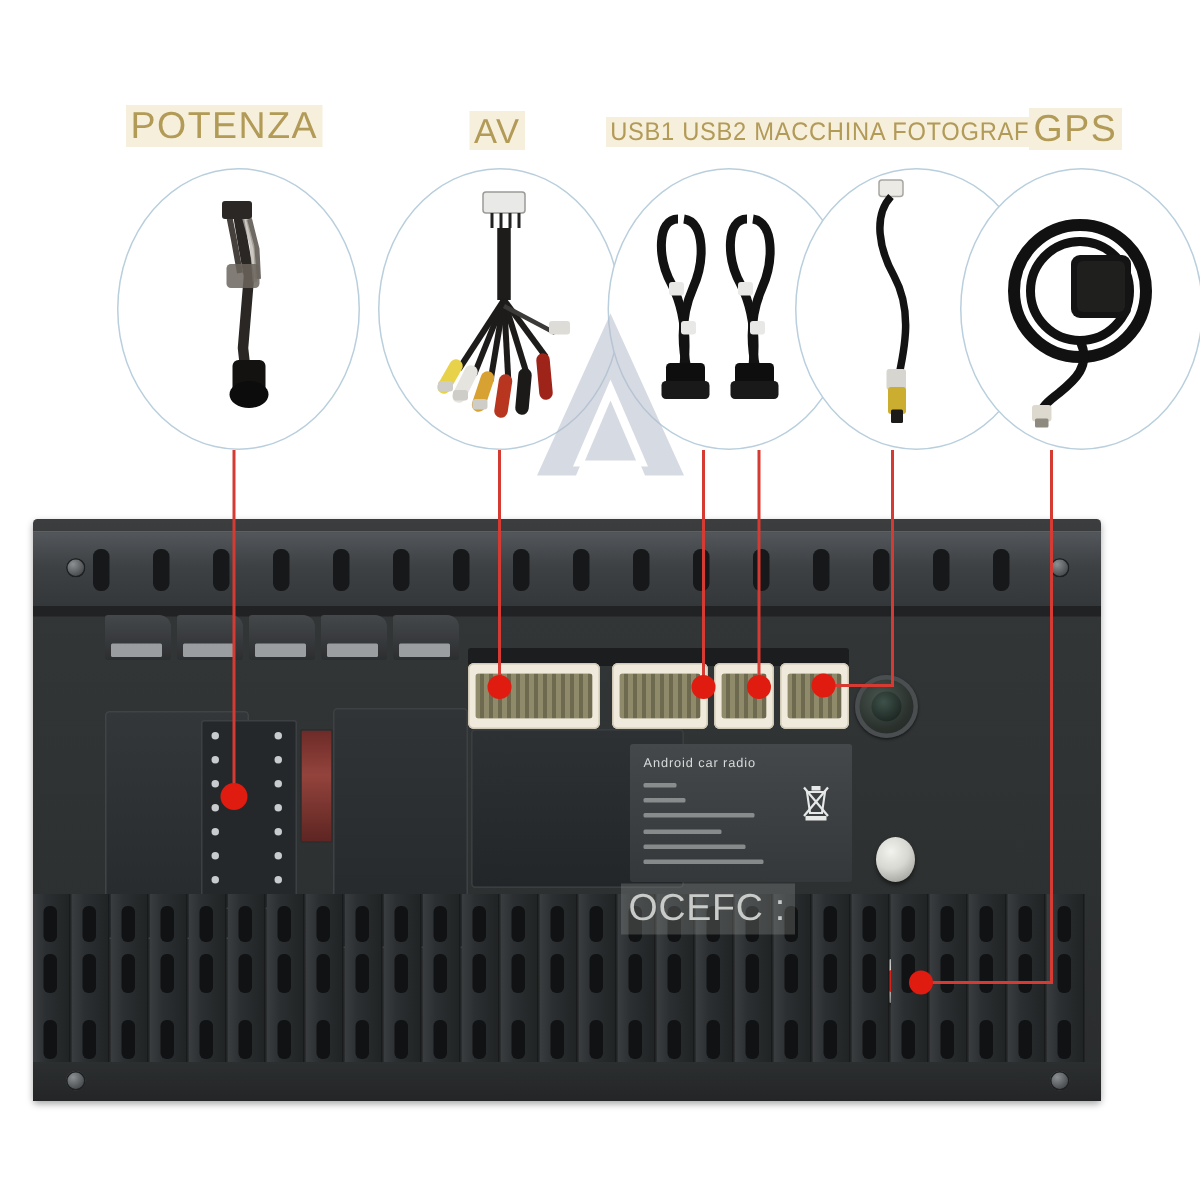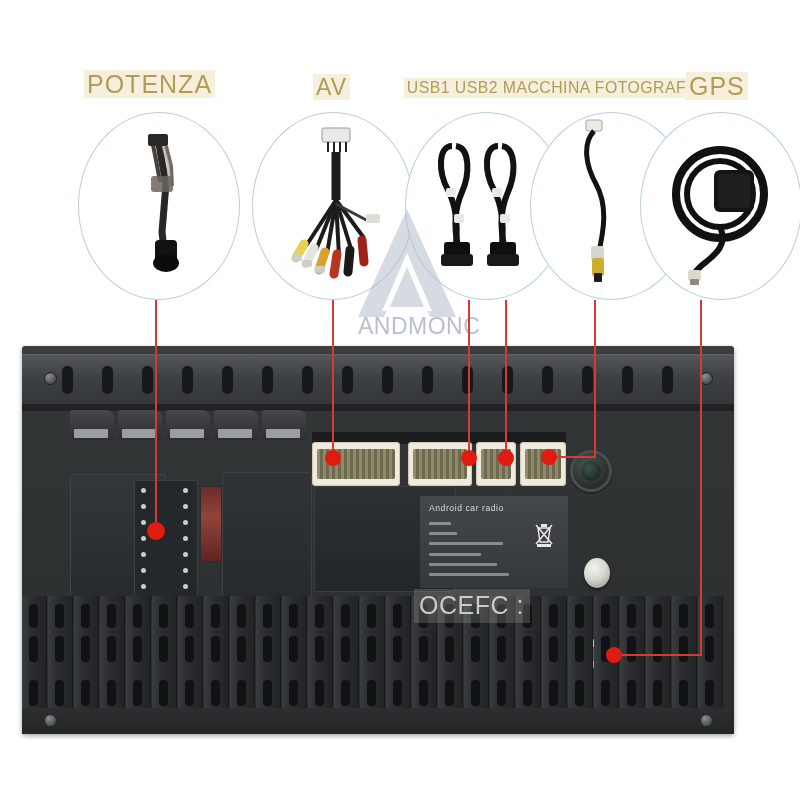--- a/index.html
+++ b/index.html
@@ -289,21 +289,20 @@
   <div class="lbl" id="lbl-potenza">POTENZA</div>
   <div class="lbl" id="lbl-av">AV</div>
   <div class="lbl" id="lbl-usb">USB1 USB2 MACCHINA FOTOGRAFICA</div>
   <div class="lbl" id="lbl-gps">GPS</div>
 
   <svg class="abs" id="wm-logo" viewBox="0 0 110 118">
     <path d="M55 4 L104 112 L78 112 L55 58 L32 112 L6 112 Z" fill="#b6bccb"></path>
     <path d="M55 48 L80 106 L30 106 Z" fill="#ffffff"></path>
     <path d="M55 62 L72 102 L38 102 Z" fill="#b6bccb"></path>
   </svg>
-  <div class="abs" id="wm-andmonc">ANDMONC</div>
 
   <div class="abs" id="unit">
 
     <div class="abs" id="vent-rail">
       <div class="vslot" style="left:40px;"></div>
         <div class="vslot" style="left:80px;"></div>
       <div class="vslot" style="left:120px;"></div>
         <div class="vslot" style="left:160px;"></div>
       <div class="vslot" style="left:200px;"></div>
         <div class="vslot" style="left:240px;"></div>

